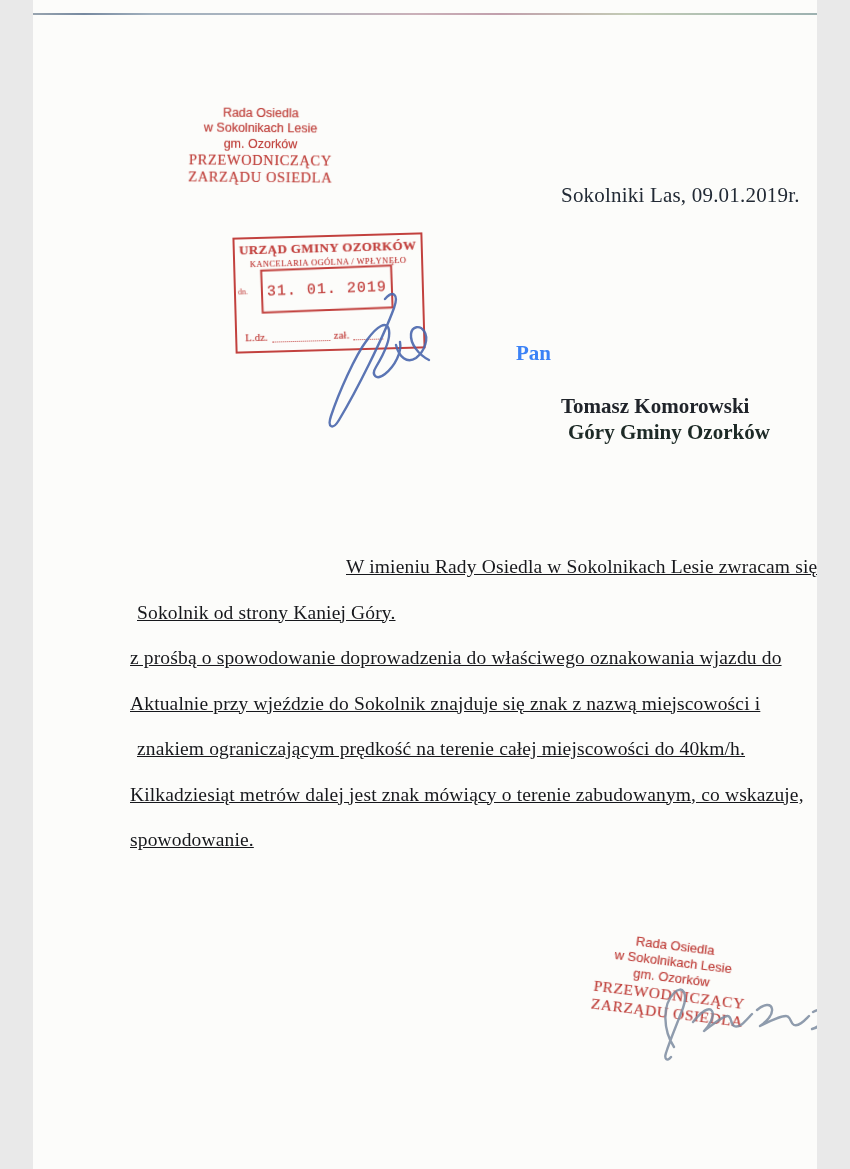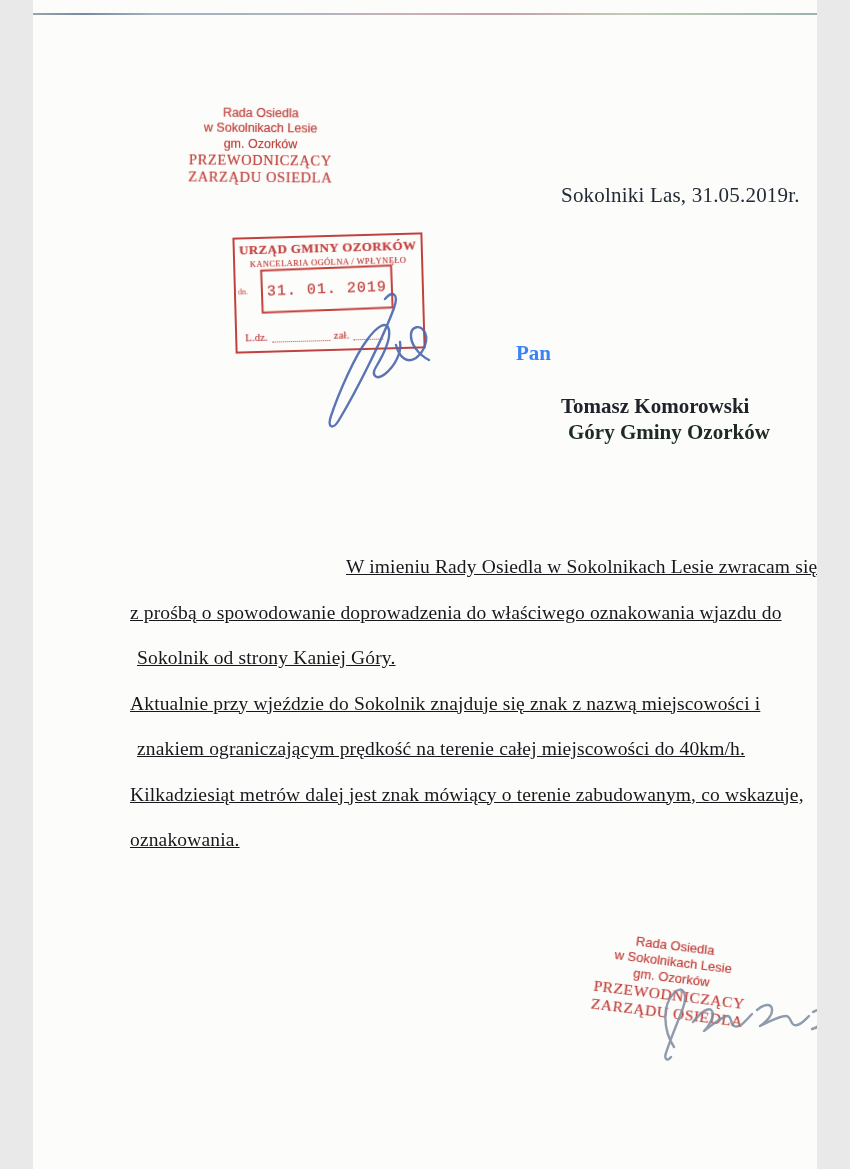--- a/index.html
+++ b/index.html
@@ -66,21 +66,21 @@
   <div class="scan-line"></div>
 
   <div class="stamp stamp-top">
     <div class="s-small">Rada Osiedla</div>
     <div class="s-small">w Sokolnikach Lesie</div>
     <div class="s-small">gm. Ozorków</div>
     <div class="s-caps">PRZEWODNICZĄCY</div>
     <div class="s-caps">ZARZĄDU OSIEDLA</div>
   </div>
 
-  <div class="dateline">Sokolniki Las, 31.05.2019r.</div>
+  <div class="dateline">Sokolniki Las, 09.01.2019r.</div>
 
   <div class="reg-stamp">
     <div class="reg-title">URZĄD GMINY OZORKÓW</div>
     <div class="reg-sub">KANCELARIA OGÓLNA / WPŁYNĘŁO</div>
     <div class="reg-dn">dn.</div>
     <div class="reg-datebox">
       <span class="reg-date">31. 01. 2019</span>
     </div>
     <div class="reg-foot">
       <span>L.dz.</span>
@@ -89,26 +89,26 @@
       <span class="leader l2"></span>
     </div>
   </div>
 
   <div class="salutation">Pan</div>
   <div class="recipient-name">Tomasz Komorowski</div>
   <div class="recipient-title">Góry Gminy Ozorków</div>
 
   <div class="body-text">
     <div class="bline first">W imieniu Rady Osiedla w Sokolnikach Lesie zwracam się</div>
+    <div class="bline sub">Sokolnik od strony Kaniej Góry.</div>
     <div class="bline">z prośbą o spowodowanie doprowadzenia do właściwego oznakowania wjazdu do</div>
-    <div class="bline sub">Sokolnik od strony Kaniej Góry.</div>
     <div class="bline">Aktualnie przy wjeździe do Sokolnik znajduje się znak z nazwą miejscowości i</div>
     <div class="bline sub">znakiem ograniczającym prędkość na terenie całej miejscowości do 40km/h.</div>
     <div class="bline">Kilkadziesiąt metrów dalej jest znak mówiący o terenie zabudowanym, co wskazuje,</div>
-    <div class="bline">oznakowania.</div>
+    <div class="bline">spowodowanie.</div>
   </div>
 
   <div class="stamp stamp-bottom">
     <div class="s-small">Rada Osiedla</div>
     <div class="s-small">w Sokolnikach Lesie</div>
     <div class="s-small">gm. Ozorków</div>
     <div class="s-caps">PRZEWODNICZĄCY</div>
     <div class="s-caps">ZARZĄDU OSIEDLA</div>
   </div>
 

